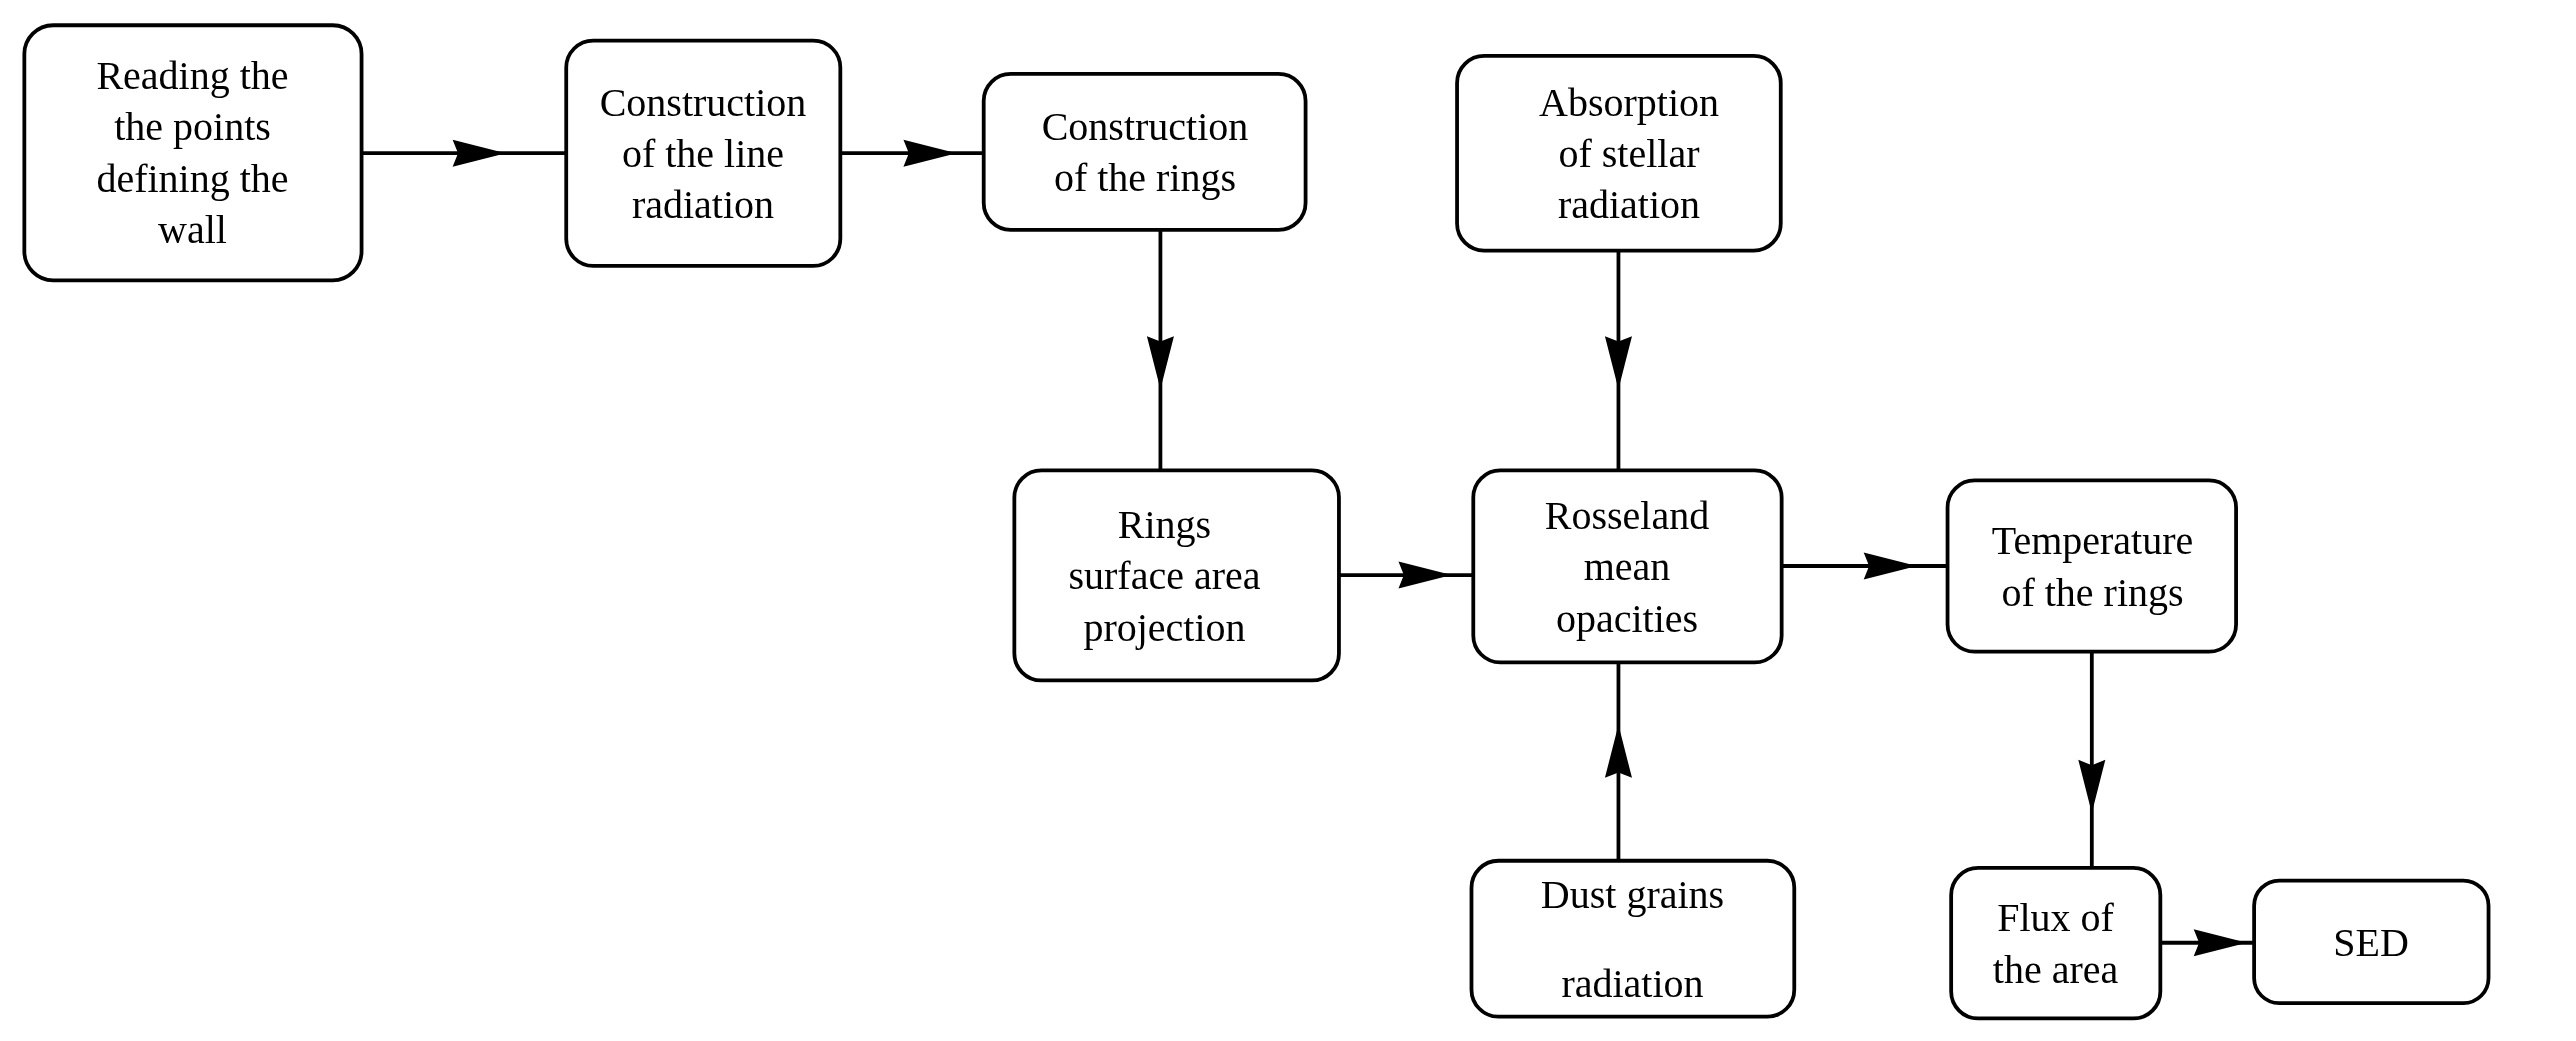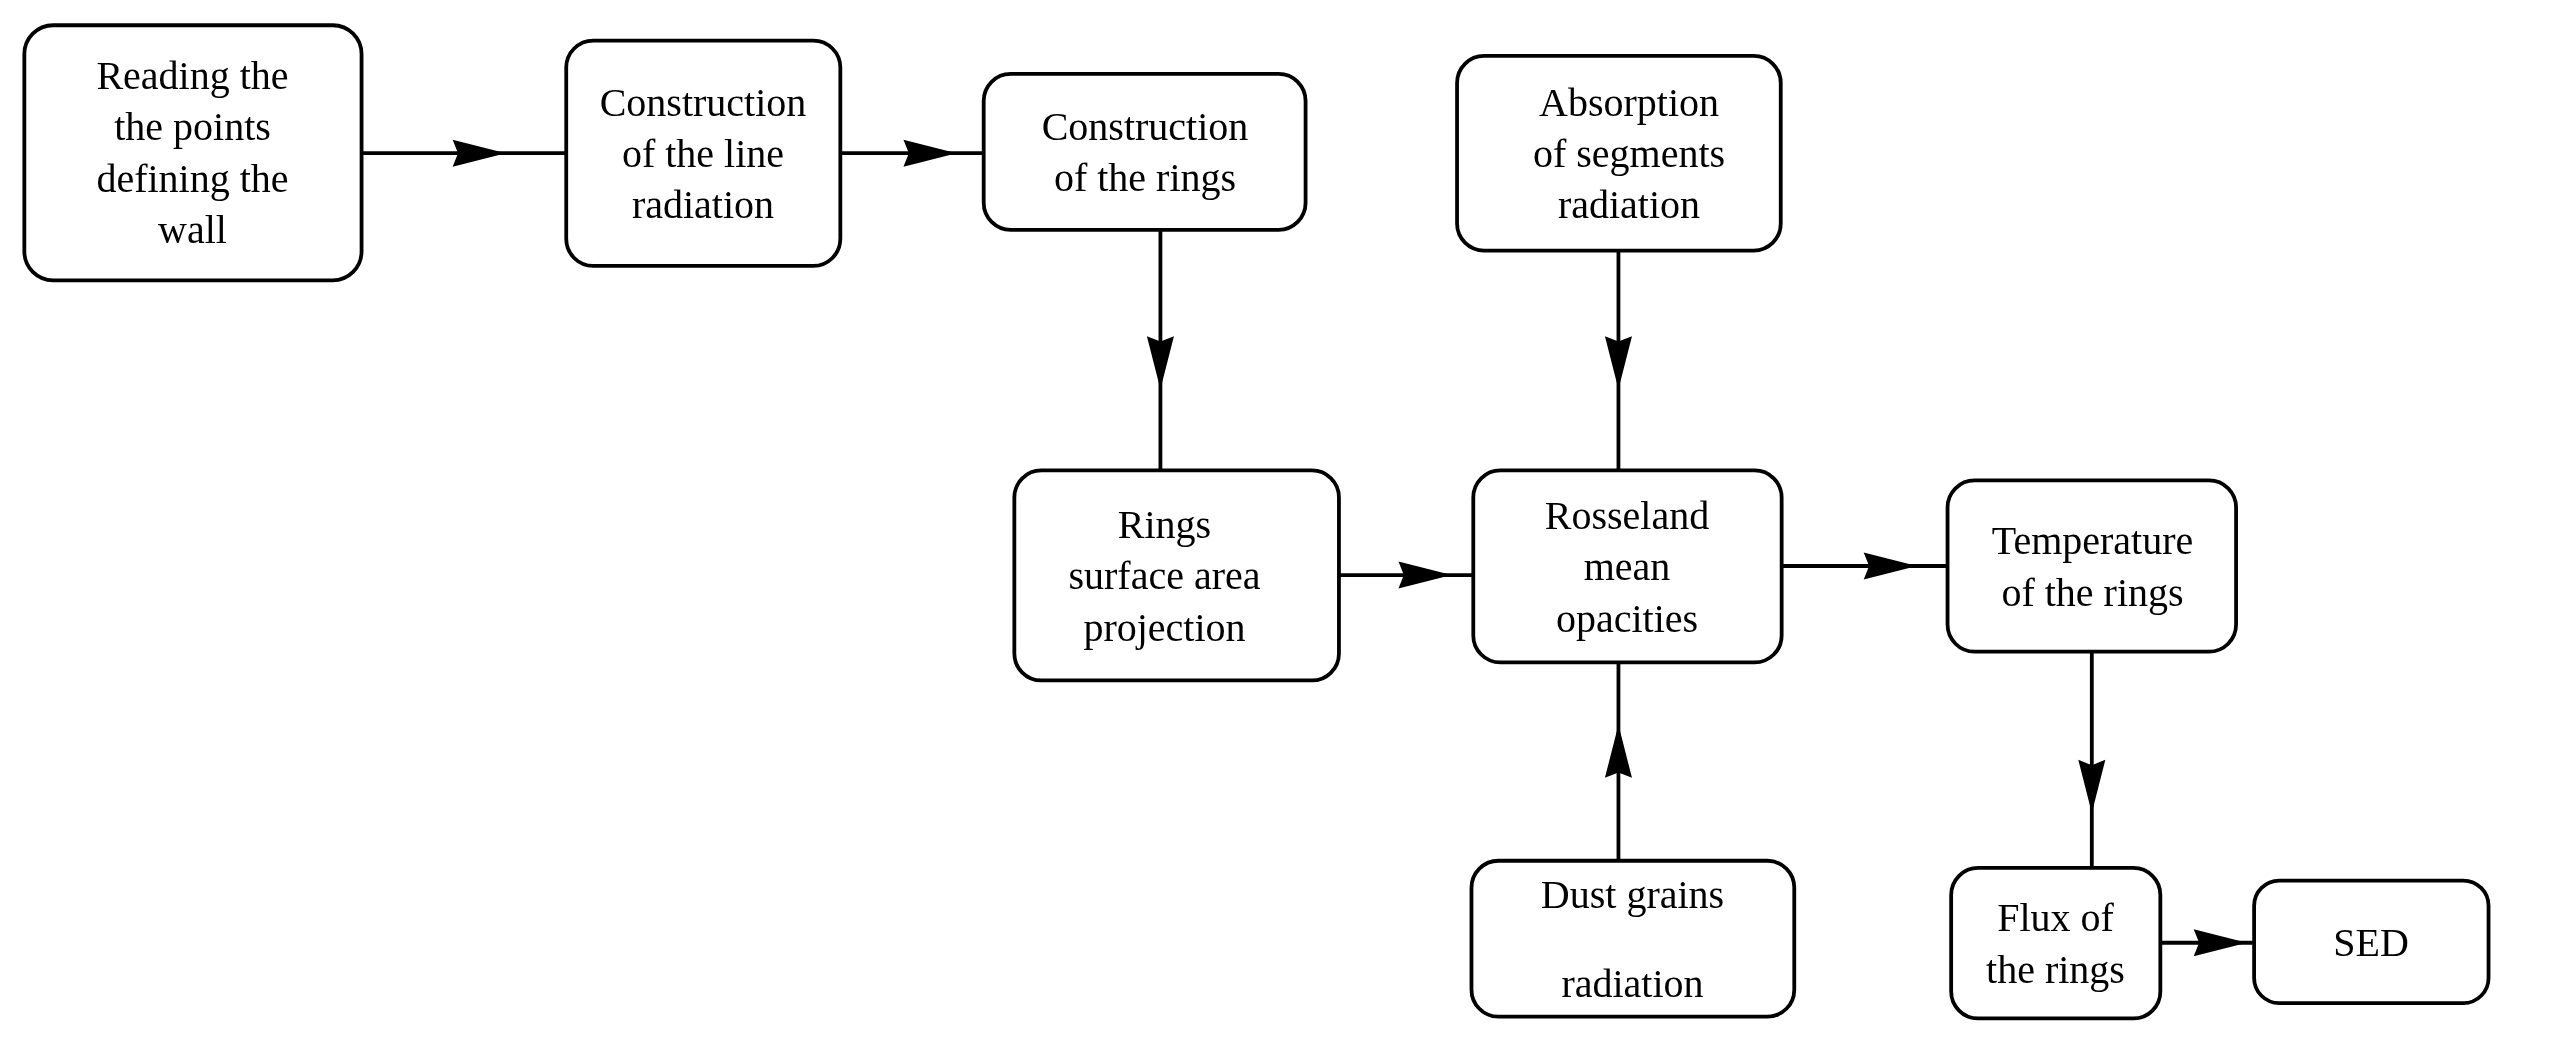--- a/index.html
+++ b/index.html
@@ -127,21 +127,21 @@
         <span class="line">Construction</span>
         <span class="line">of the line</span>
         <span class="line">radiation</span>
       </div>
       <div class="node-label" style="left: 984px; top: 74px; width: 322px; height: 156px;">
         <span class="line">Construction</span>
         <span class="line">of the rings</span>
       </div>
       <div class="node-label" style="left: 1457px; top: 56px; width: 344px; height: 195px;">
         <span class="line">Absorption</span>
-        <span class="line">of segments</span>
+        <span class="line">of stellar</span>
         <span class="line">radiation</span>
       </div>
       <div class="node-label" style="left: 1014px; top: 471px; width: 301px; height: 210px;">
         <span class="line">Rings</span>
         <span class="line">surface area</span>
         <span class="line">projection</span>
       </div>
       <div class="node-label" style="left: 1473px; top: 471px; width: 308px; height: 192px; text-align: center;">
         <span class="line">Rosseland</span>
         <span class="line">mean</span>
@@ -150,21 +150,21 @@
       <div class="node-label" style="left: 1948px; top: 481px; width: 289px; height: 171px;">
         <span class="line">Temperature</span>
         <span class="line">of the rings</span>
       </div>
       <div class="node-label" style="left: 1471px; top: 861px; width: 323px; height: 156px; gap: 38px;">
         <span class="line">Dust grains</span>
         <span class="line">radiation</span>
       </div>
       <div class="node-label" style="left: 1951px; top: 868px; width: 209px; height: 151px;">
         <span class="line">Flux of</span>
-        <span class="line">the rings</span>
+        <span class="line">the area</span>
       </div>
       <div class="node-label" style="left: 2254px; top: 881px; width: 234px; height: 123px; font-family: Liberation Serif, serif;">
         <span class="line">SED</span>
       </div>
     </div>
 
 </div>
 
 
 </body></html>

